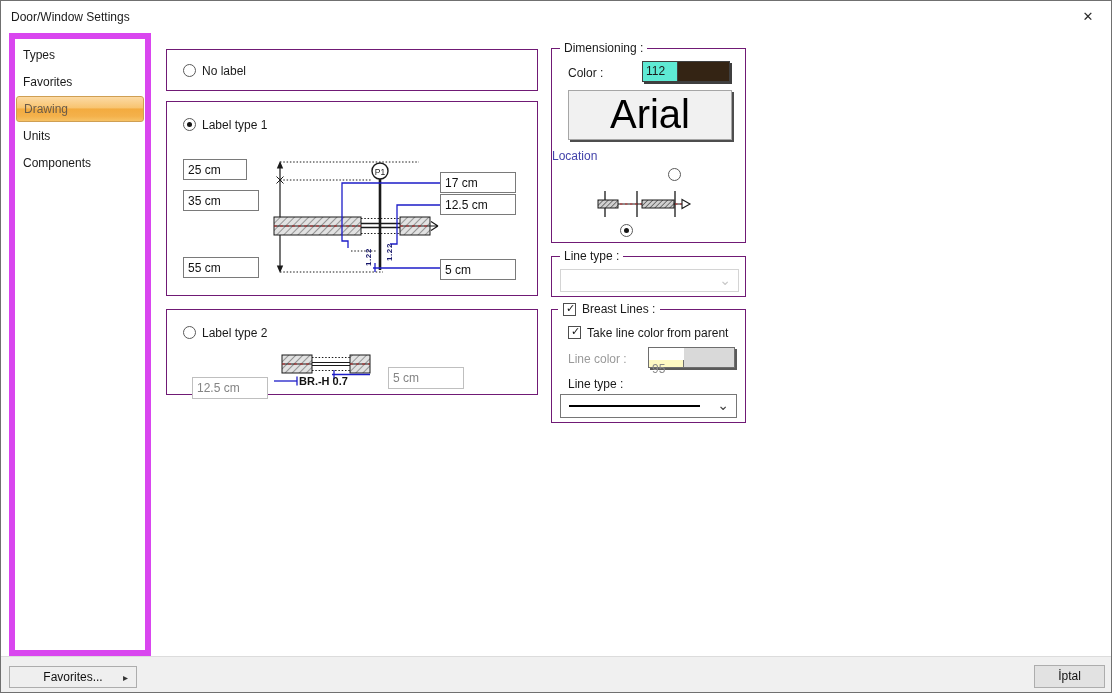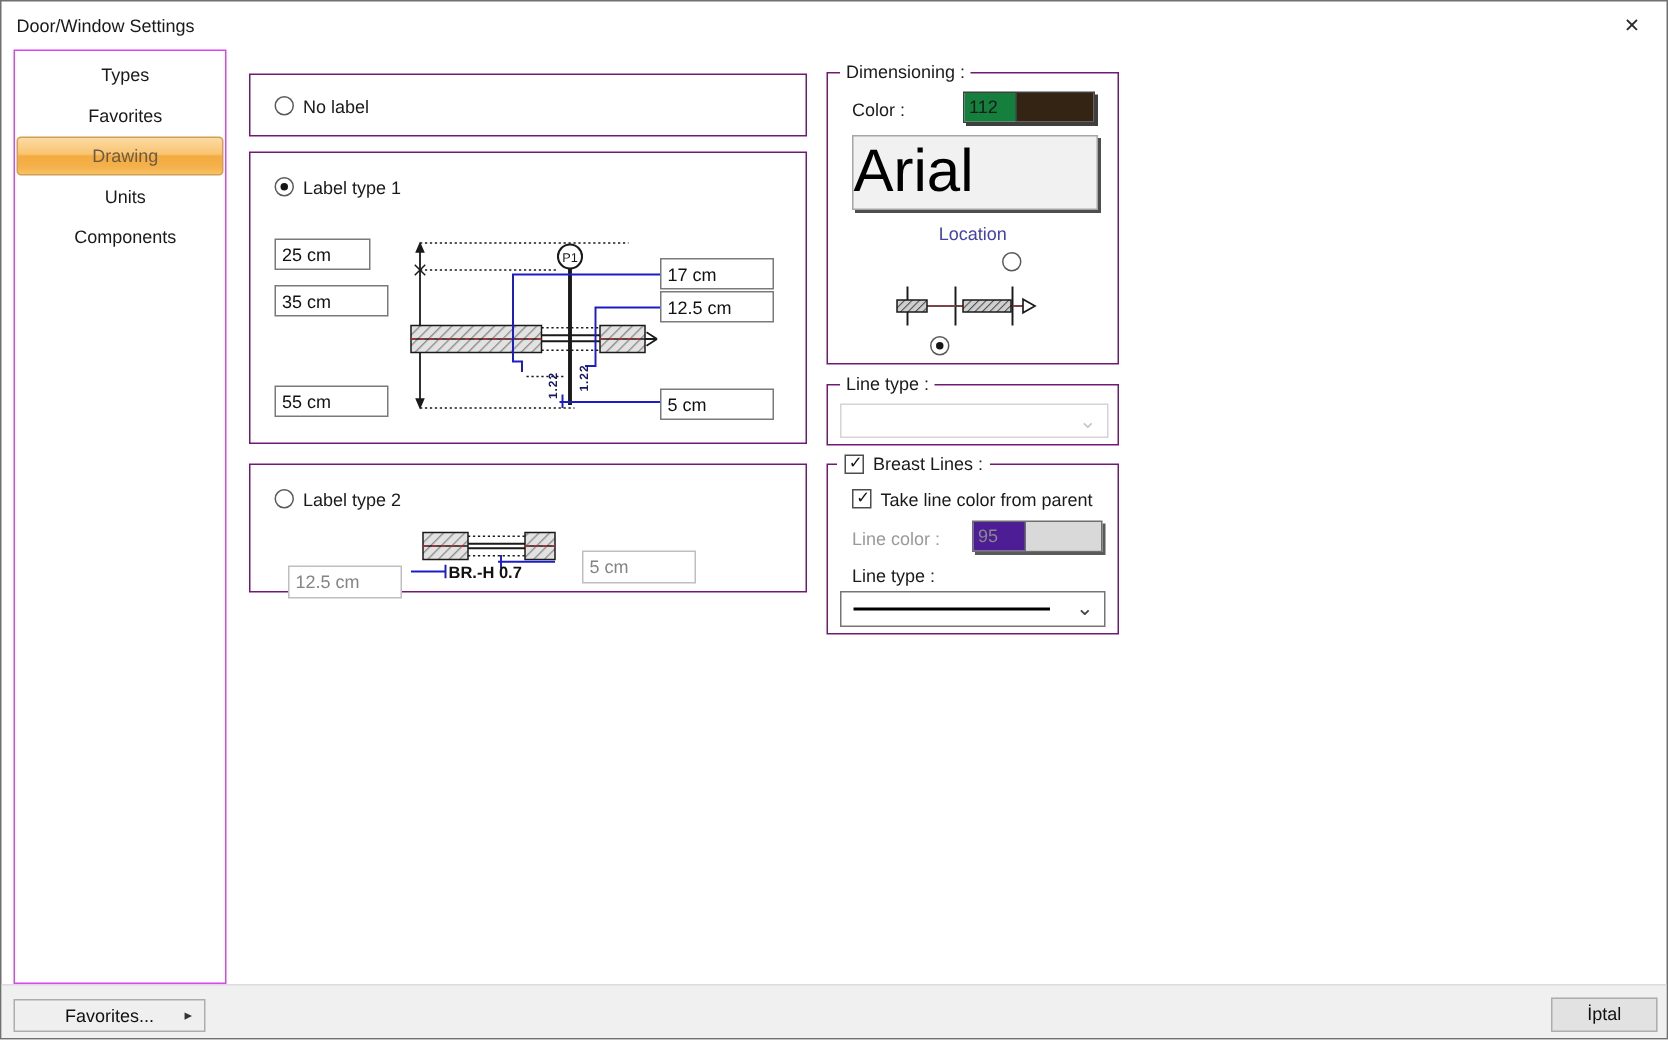--- a/index.html
+++ b/index.html
@@ -9,21 +9,21 @@
     border:1px solid #707070; overflow:hidden;
     font-family:"Liberation Sans", sans-serif; font-size:12px; color:#1a1a1a;
   }
   .title { position:absolute; left:10px; top:9px; font-size:12px; }
   .close {
     position:absolute; right:10px; top:5px; width:26px; height:22px;
     text-align:center; line-height:22px; font-size:13px; color:#2b2b2b; cursor:default;
   }
   .sidebar {
     position:absolute; left:8px; top:32px; width:142px; height:623px;
-    background:#fff; border:1px solid #d946ef;text-align:center;
+    background:#fff; border:6px solid #d946ef;
   }
   .nav-item { position:absolute; left:1px; right:1px; height:27px; line-height:27px; padding-left:7px; }
   .nav-item.sel {
     height:26px; line-height:24px; border:1px solid #cf9f53; border-radius:3px;
     background:linear-gradient(#fcdaa4 0%, #f8c470 45%, #f3ab3f 50%, #f4b14b 80%, #f7c265 100%);
     color:#6b5b48;
   }
   .group { position:absolute; border:1px solid #701a75; background:#fff; }
   .glabel { position:absolute; top:-8px; left:8px; background:#fff; padding:0 4px; white-space:nowrap; }
   .glabel-check { position:absolute; top:-8px; left:6px; background:#fff; padding:0 5px; display:flex; align-items:center; gap:6px; white-space:nowrap; }
@@ -33,29 +33,29 @@
   .cb { position:relative; width:13px; height:13px; border:1px solid #4d4d4d; background:#fff; display:inline-block; }
   .cb span { position:absolute; left:0; top:-2px; width:13px; text-align:center; font-size:11px; color:#111; }
   .cb.abs { position:absolute; }
   .tb {
     position:absolute; border:1px solid #7a7a7a; background:#fff; color:#111;
     font-family:"Liberation Sans", sans-serif; font-size:12px; padding:1px 4px;
   }
   .tb.dis { border-color:#bfbfbf; color:#848484; }
   .dsvg { position:absolute; pointer-events:none; }
   .colorctl { position:absolute; display:flex; border:1px solid #3f3f3f; box-shadow:2px 2px 0 #3f3f3f; background:#fff; }
-  .colorctl .num { width:35px; background:#15803d; border-right:1px solid #3f3f3f; padding:2px 3px; font-size:12px; }
+  .colorctl .num { width:35px; background:#5eead4; border-right:1px solid #3f3f3f; padding:2px 3px; font-size:12px; }
   .colorctl .sw { flex:1; }
-  .colorctl.dis .num { background:#4c1d95; color:#8a8a8a; border-right-color:#6e6e6e; }
+  .colorctl.dis .num { background:#fef9c3; color:#8a8a8a; border-right-color:#6e6e6e;margin-top:12px; }
   .colorctl.dis { border-color:#6e6e6e; box-shadow:2px 2px 0 #5a5a5a; }
   .fontbtn {
     position:absolute; background:#f1f1f1; border:1px solid #a6a6a6; box-shadow:2px 2px 0 #4e4e4e;
-    font-size:40px; line-height:46px; color:#000;
-  }
-  .loc-label { position:absolute; width:100%; text-align:center; color:#4343aa; }
+    font-size:40px; text-align:center; line-height:46px; color:#000;
+  }
+  .loc-label { position:absolute; width:100%; text-align:left; color:#4343aa; }
   .combo { position:absolute; background:#fff; border:1px solid #767676; }
   .combo .chev { position:absolute; right:7px; top:2px; font-size:14px; color:#444; }
   .combo.dis { border-color:#d4d4d4; }
   .combo.dis .chev { color:#c9c9c9; }
   .combo .lineprev { position:absolute; left:8px; right:36px; top:50%; border-top:2px solid #000; margin-top:-1px; }
   .footer { position:absolute; left:0; right:0; top:655px; height:37px; background:#f0f0f0; border-top:1px solid #dcdcdc; }
   .btn {
     position:absolute; background:#e2e2e2; border:1px solid #adadad;
     text-align:center; font-size:12px; line-height:20px; color:#111;
   }

